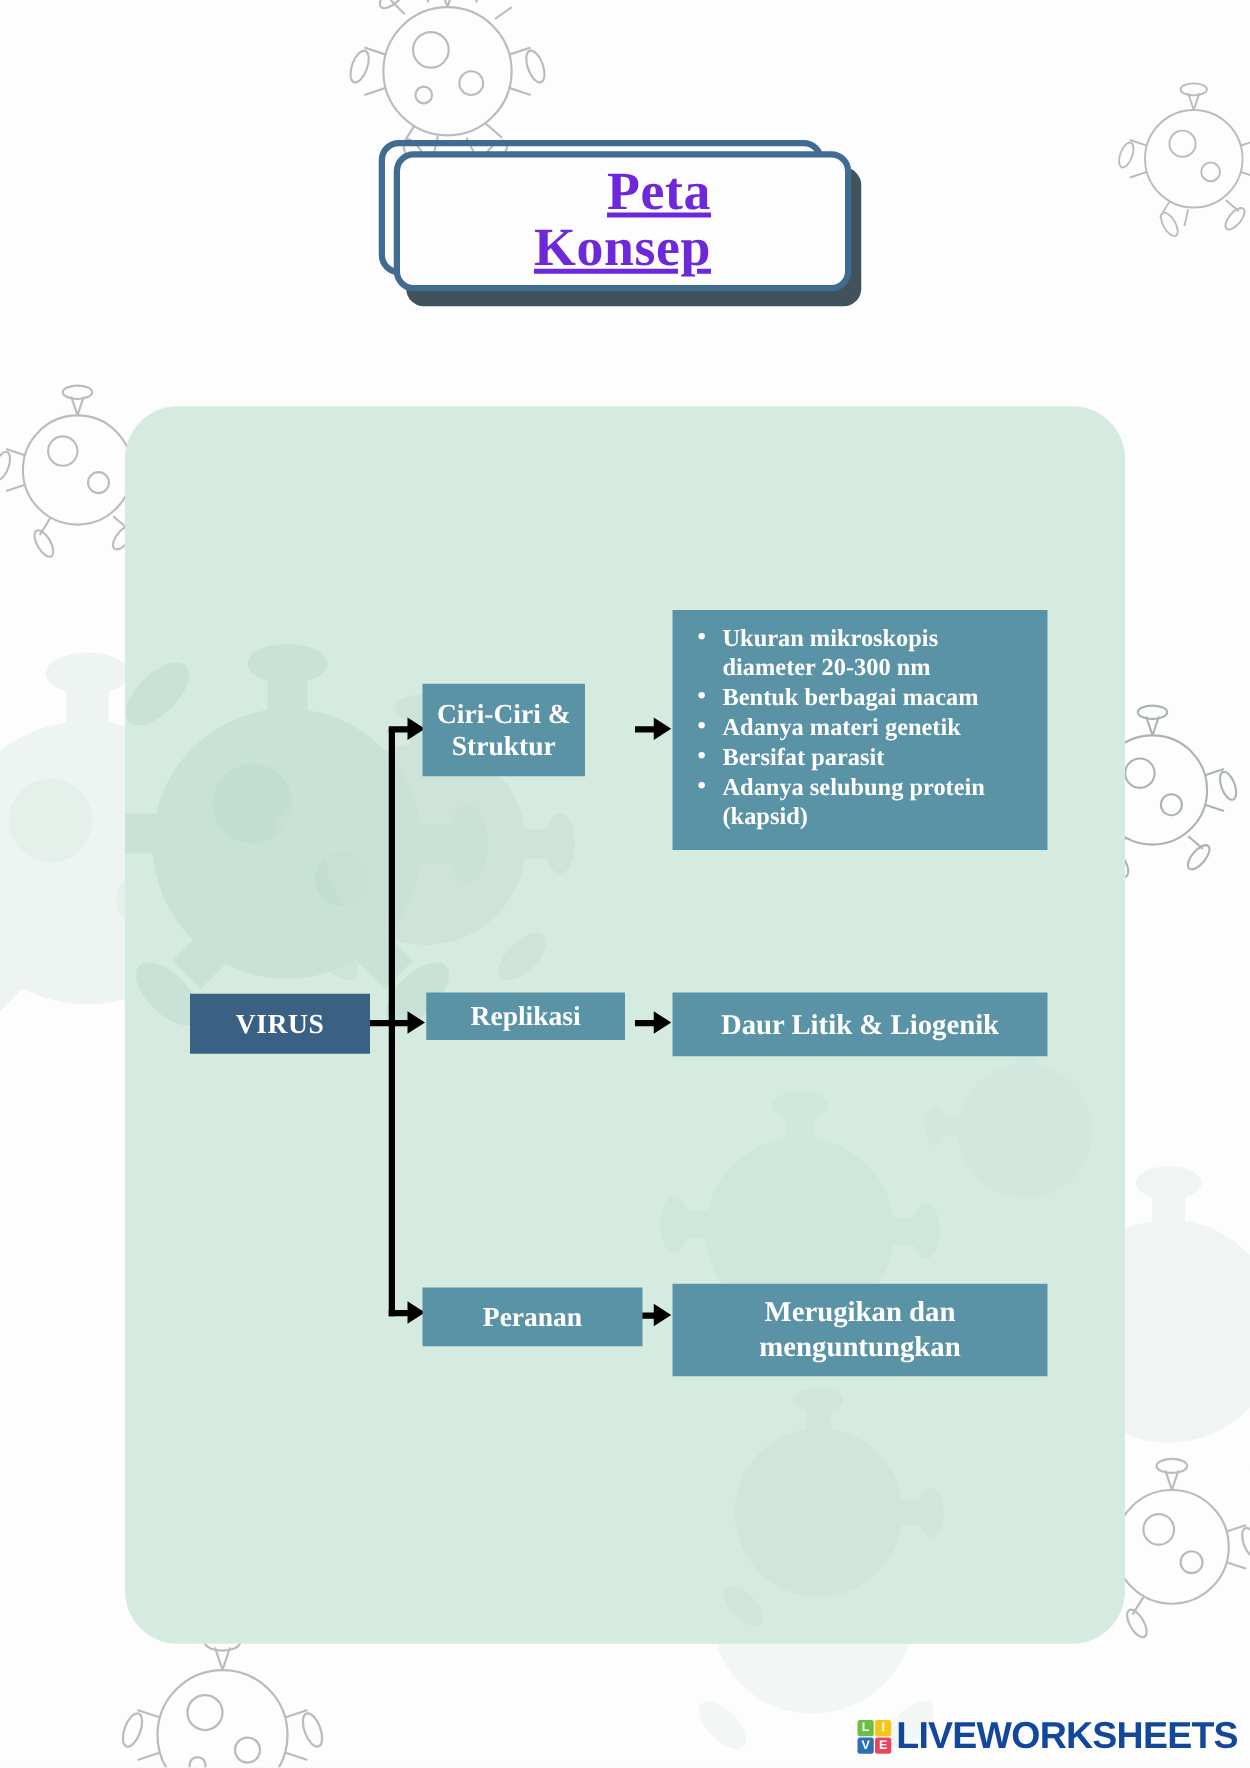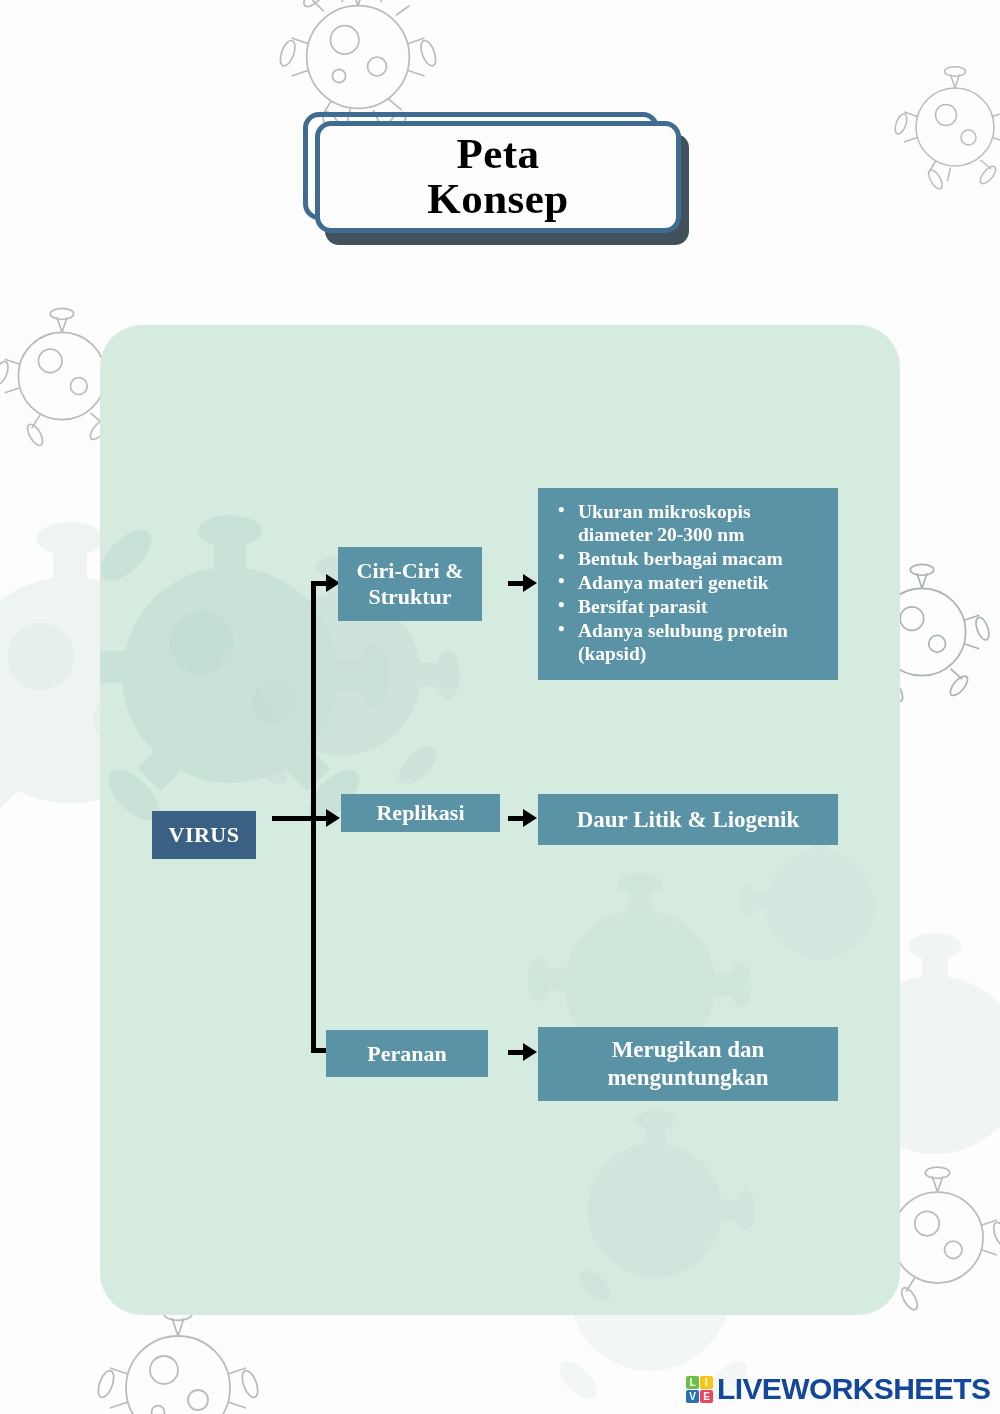--- a/index.html
+++ b/index.html
@@ -66,26 +66,27 @@
     height: 112px;
     background: #fdfdfd;
     border: 5px solid #3f6c90;
     border-radius: 16px;
     box-sizing: border-box;
     display: flex;
     align-items: center;
     justify-content: center;
   }
   .title-text {
-    color: #000000;
+    color: #6d28d9;
     font-size: 43px;
     font-weight: bold;
     line-height: 1.04;
-    text-align: center;
+    text-align: right;
     letter-spacing: 0.5px;
+    text-decoration: underline;
   }
 
   
   .panel {
     position: absolute;
     left: 100px;
     top: 325px;
     width: 800px;
     height: 990px;
     background: #d5ebe0;
@@ -107,34 +108,33 @@
     box-sizing: border-box;
     display: flex;
     align-items: center;
     justify-content: center;
     color: #ffffff;
     text-align: center;
     font-family: "Liberation Serif", "DejaVu Serif", serif;
     font-weight: bold;
   }
   .node-root {
-    left: 152px;  top: 795px;  width: 104px; height: 48px;
+    left: 152px;  top: 795px;  width: 144px; height: 48px;
     background: #3a6183;
     font-size: 22px;
     letter-spacing: 0.5px;
-    margin-top: 16px;
   }
   .node-mid {
     background: #5a93a6;
     font-size: 22px;
     line-height: 1.18;
   }
-  .node-ciri { left: 338px; top: 547px; width: 144px; height: 74px; }
+  .node-ciri { left: 338px; top: 547px; width: 130px; height: 74px; }
   .node-repl { left: 341px; top: 794px; width: 159px; height: 38px; text-align: center; }
-  .node-pera { left: 326px; top: 1030px; width: 162px; height: 47px; align-items: center; }
+  .node-pera { left: 338px; top: 1030px; width: 176px; height: 47px; align-items: center; }
 
   .node-leaf { background: #5a93a6; font-size: 23px; line-height: 1.2; }
   .node-daur { left: 538px; top: 794px; width: 300px; height: 51px; }
   .node-meru { left: 538px; top: 1027px; width: 300px; height: 74px; }
 
   .node-list {
     position: absolute;
     left: 538px; top: 488px; width: 300px; height: 192px;
     background: #5a93a6;
     box-sizing: border-box;

